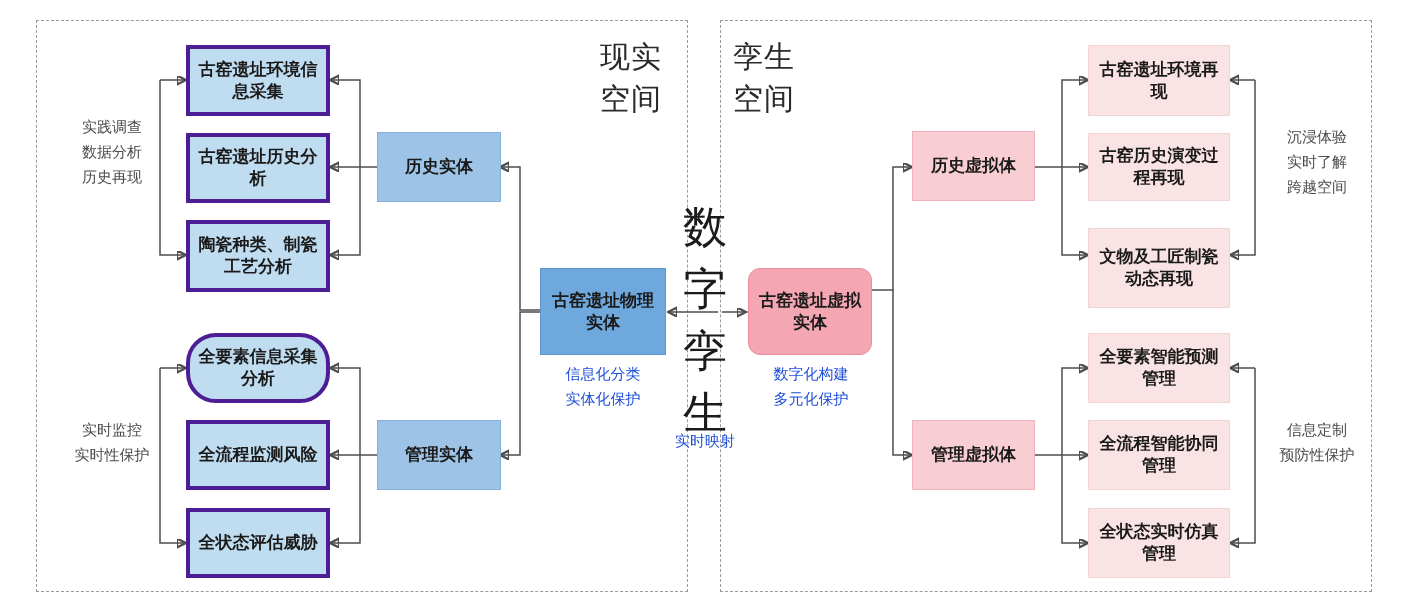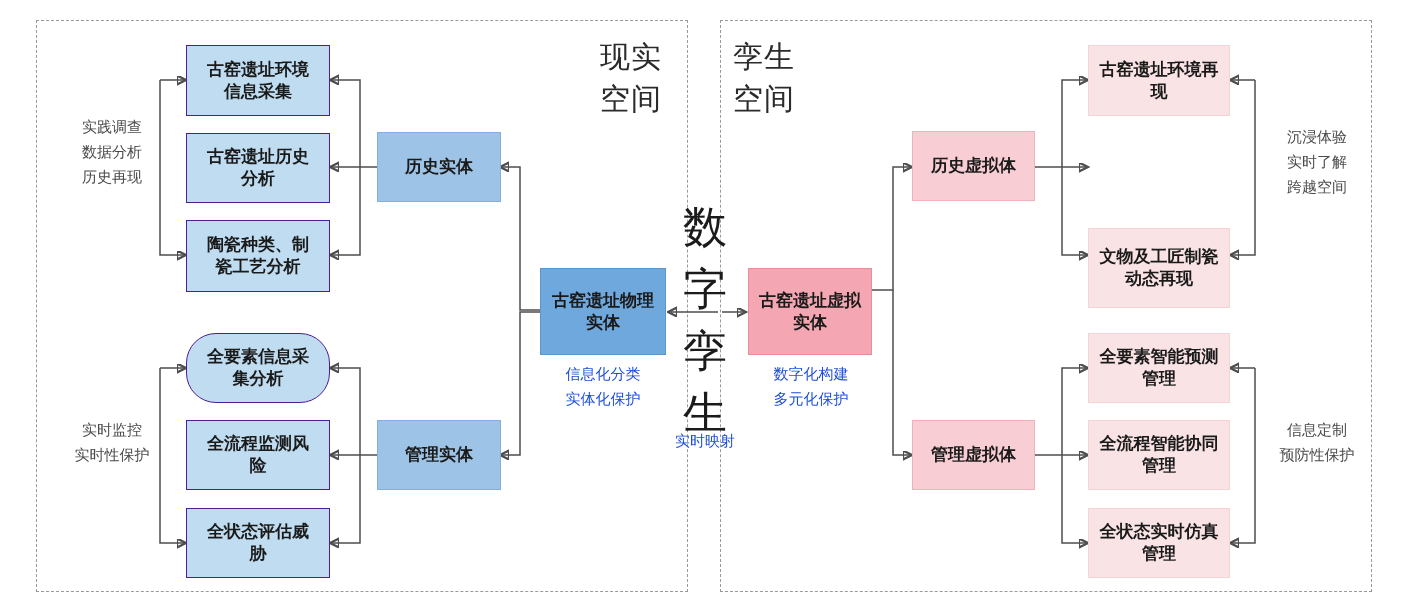--- a/index.html
+++ b/index.html
@@ -53,23 +53,23 @@
     display: flex;
     align-items: center;
     justify-content: center;
     text-align: center;
     font-weight: bold;
     color: #1a1a1a;
     line-height: 1.28;
   }
   .box-leaf-blue {
     background: #bfdcf0;
-    border: 1px solid #4c1d95;
-    font-size: 17px;
-    padding: 0 14px;
+    border: 4px solid #4c1d95;
+    font-size: 17px;
+    padding: 0 6px;
   }
   .box-mid-blue {
     background: #9dc3e6;
     border: 1px solid #82b0dd;
     font-size: 17px;
   }
   .box-core-blue {
     background: #6fa8dc;
     border: 1px solid #5b96cc;
     font-size: 17px;
@@ -193,32 +193,33 @@
   <div class="box box-mid-blue" style="left:377px; top:132px; width:124px; height:70px;">历史实体</div>
   <div class="box box-mid-blue" style="left:377px; top:420px; width:124px; height:70px;">管理实体</div>
 
   <div class="side-note" style="left:60px; top:114px; width:104px;">实践调查
 数据分析
 历史再现</div>
   <div class="side-note" style="left:55px; top:417px; width:114px;">实时监控
 实时性保护</div>
 
   <div class="box box-core-blue" style="left:540px; top:268px; width:126px; height:87px;">古窑遗址物理实体</div>
-  <div class="box box-core-pink" style="left:748px; top:268px; width:124px; height:87px;">古窑遗址虚拟实体</div>
+  <div class="box box-core-pink" style="left:748px; top:268px; width:124px; height:87px;border-radius:12px;">古窑遗址虚拟实体</div>
 
   <div class="sub-note" style="left:538px; top:361px; width:130px;">信息化分类
 实体化保护</div>
   <div class="sub-note" style="left:746px; top:361px; width:130px;">数字化构建
 多元化保护</div>
   <div class="sub-note" style="left:650px; top:428px; width:110px;">实时映射</div>
 
   <div class="box box-mid-pink" style="left:912px; top:131px; width:123px; height:70px;">历史虚拟体</div>
   <div class="box box-mid-pink" style="left:912px; top:420px; width:123px; height:70px;">管理虚拟体</div>
 
   <div class="box box-leaf-pink" style="left:1088px; top:45px; width:142px; height:71px;">古窑遗址环境再现</div>
+  <div class="box box-leaf-pink" style="left:1088px; top:133px; width:142px; height:68px;">古窑历史演变过程再现</div>
   <div class="box box-leaf-pink" style="left:1088px; top:228px; width:142px; height:80px;">文物及工匠制瓷动态再现</div>
 
   <div class="box box-leaf-pink" style="left:1088px; top:333px; width:142px; height:70px;">全要素智能预测管理</div>
   <div class="box box-leaf-pink" style="left:1088px; top:420px; width:142px; height:70px;">全流程智能协同管理</div>
   <div class="box box-leaf-pink" style="left:1088px; top:508px; width:142px; height:70px;">全状态实时仿真管理</div>
 
   <div class="side-note" style="left:1262px; top:124px; width:110px;">沉浸体验
 实时了解
 跨越空间</div>
   <div class="side-note" style="left:1262px; top:417px; width:110px;">信息定制

